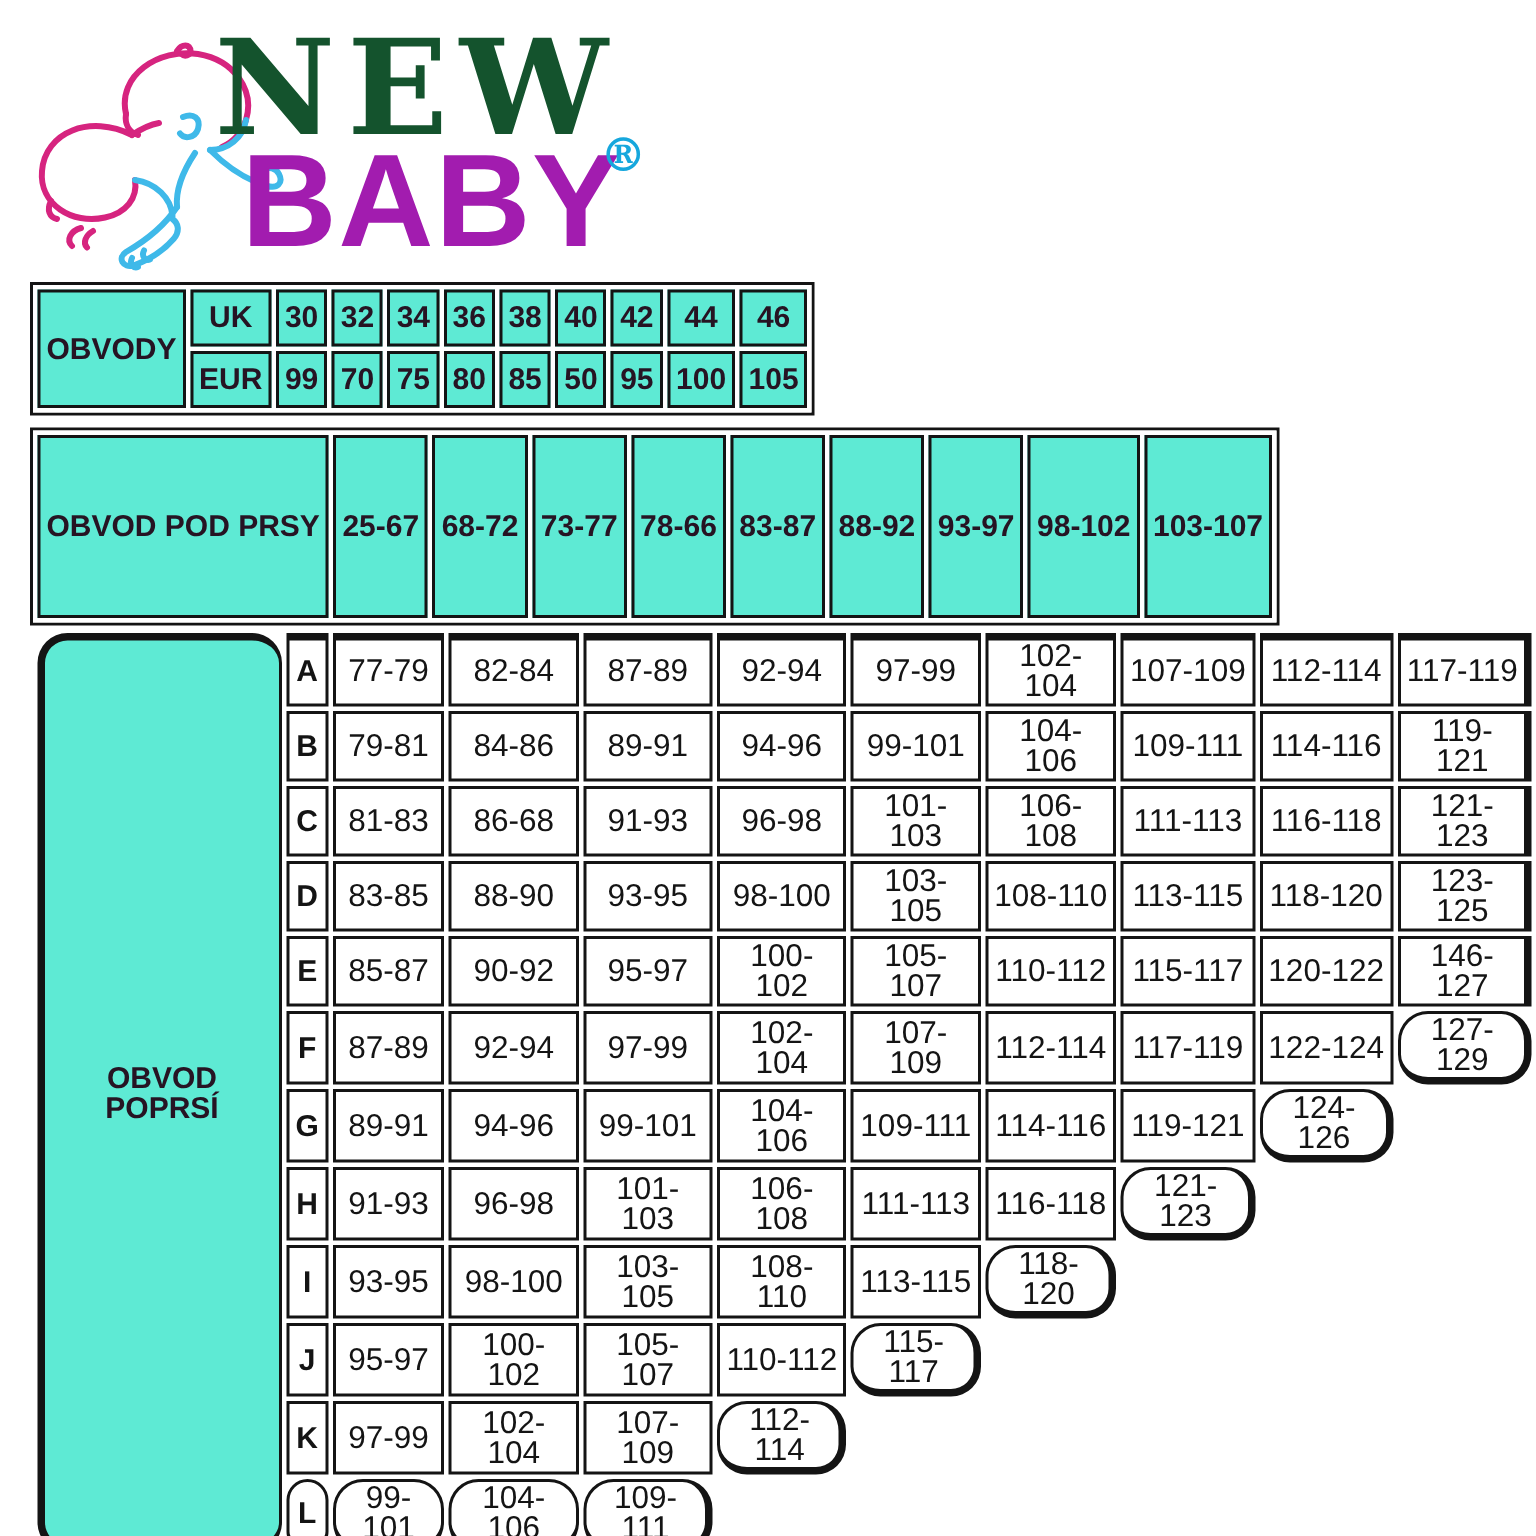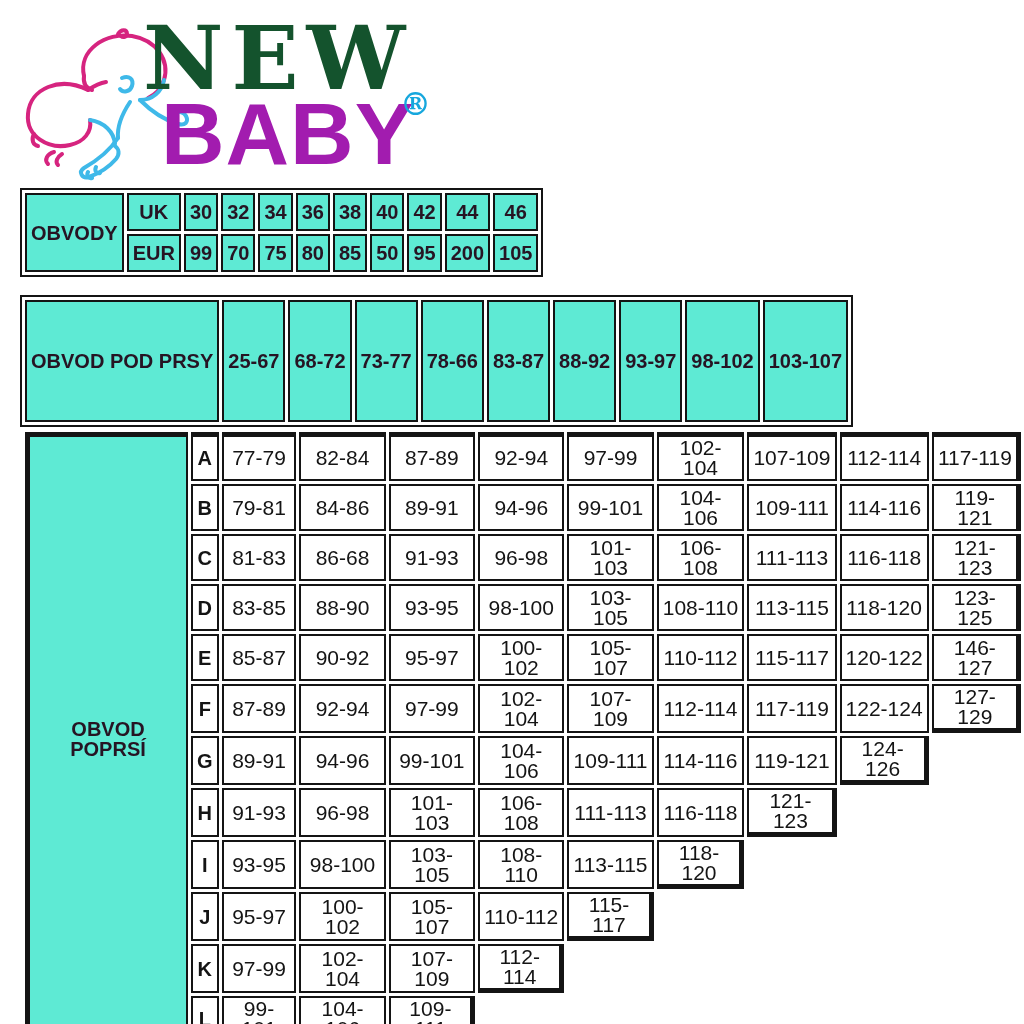--- a/index.html
+++ b/index.html
@@ -26,37 +26,37 @@
   .reg {
     position:absolute; left:384px; top:66px;
     font-family:"DejaVu Serif", serif; font-weight:bold;
     font-size:31px; color:#16a7dd;
   }
 
   
   .chart { margin:0 0 0 20px; }
   .blk { display:inline-block; border:2px solid #141414; background:#fff; vertical-align:top; }
   .blk + .blk, .blk, .bust-tbl { margin-top:0; }
-  .band-blk { margin-top:18px; }
+  .band-blk { margin-top:8px; }
   .bust-tbl { margin-left:2px; margin-top:2px; }
 
   table { border-collapse:separate; border-spacing:3px; table-layout:fixed; background:#fff; }
   td {
     border:2px solid #141414; background:#ffffff;
     text-align:center; vertical-align:middle;
     font-size:21px; line-height:20px; padding:1px 4px;
     overflow:hidden;
   }
   .pink  { background:#5eead4; color:#261423; font-weight:bold; font-size:20px; }
   .letter{ font-weight:bold; font-size:20px; color:#141414; }
   .void  { border:none; background:transparent; }
 
   
   .ct-t { border-top-width:5px; }
-  .ct-b { border-bottom-width:5px; }
+  .ct-b { border-bottom-width:5px;border-radius:20px; }
   .ct-l { border-left-width:5px; }
   .ct-r { border-right-width:5px; }
 
   .hdr-row  { height:38px; }
   .band-row { height:122px; }
   .cup-row  { height:47px; }
 </style>
 </head>
 <body>
 
@@ -107,21 +107,21 @@
           </tr>
           <tr class="hdr-row">
             <td class="pink">EUR</td>
             <td class="pink">99</td>
             <td class="pink">70</td>
             <td class="pink">75</td>
             <td class="pink">80</td>
             <td class="pink">85</td>
             <td class="pink">50</td>
             <td class="pink">95</td>
-            <td class="pink">200</td>
+            <td class="pink">100</td>
             <td class="pink">105</td>
           </tr>
         </tbody>
       </table>
   </div>
   <br>
   <div class="blk band-blk">
     <table>
         <tbody id="band-body">
           <tr class="band-row">

